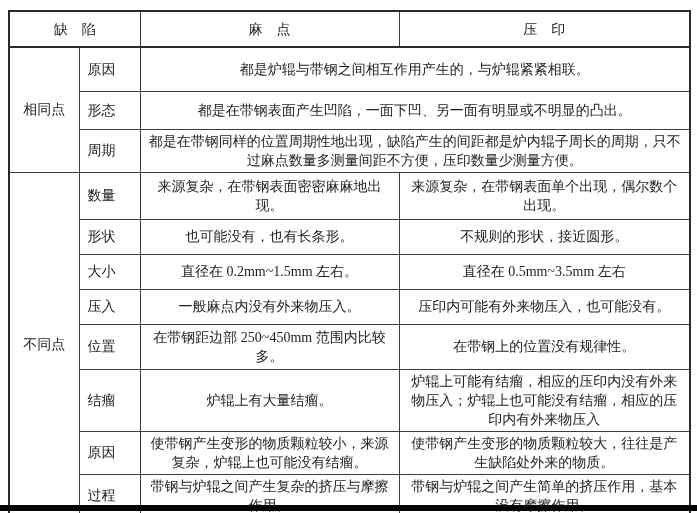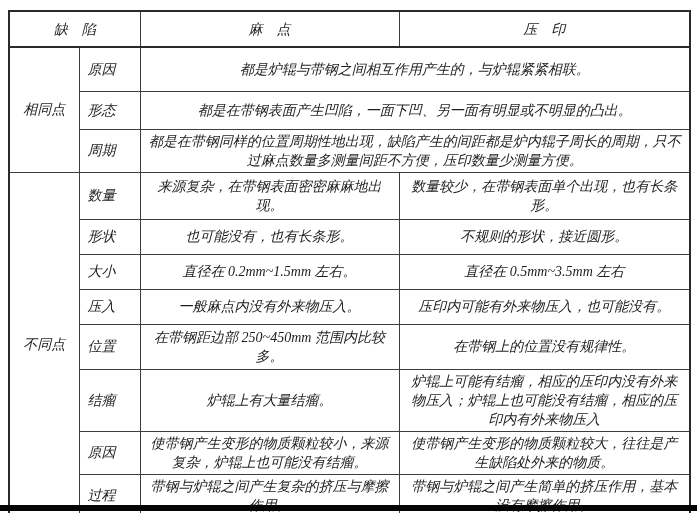--- a/index.html
+++ b/index.html
@@ -19,21 +19,20 @@
     border:2px solid #2a2a2a;
   }
   table.cmp td {
     border:1px solid #3d3d3d;
     font-size:14px;
     vertical-align:middle;
     padding:2px 8px;
     line-height:19px;
     overflow:hidden;
     background:#fff;
-    font-style:italic;
   }
   tr.r-header td { border-bottom:2px solid #2a2a2a; }
   td.th { text-align:center; font-size:15px; }
   td.sec { text-align:center; padding:0 4px; font-size:14.5px;margin-left:35px; }
   td.aspect { padding-left:13px; font-size:14px; }
   td.content { text-align:center; }
 
   
   tr.rh-header  { height:36px; }
   tr.rh-cause   { height:44px; }
@@ -97,21 +96,21 @@
       </tr>
       <tr class="rh-cycle">
         <td class="aspect">周期</td>
         <td class="content" colspan="2">都是在带钢同样的位置周期性地出现，缺陷产生的间距都是炉内辊子周长的周期，只不过麻点数量多测量间距不方便，压印数量少测量方便。</td>
       </tr>
 
       <tr class="rh-qty">
         <td class="sec" rowspan="8">不同点</td>
         <td class="aspect">数量</td>
         <td class="content">来源复杂，在带钢表面密密麻麻地出现。</td>
-        <td class="content">数量较少，在带钢表面单个出现，也有长条形。</td>
+        <td class="content">来源复杂，在带钢表面单个出现，偶尔数个出现。</td>
       </tr>
       <tr class="rh-shape">
         <td class="aspect">形状</td>
         <td class="content">也可能没有，也有长条形。</td>
         <td class="content">不规则的形状，接近圆形。</td>
       </tr>
       <tr class="rh-size">
         <td class="aspect">大小</td>
         <td class="content">直径在 0.2mm~1.5mm 左右。</td>
         <td class="content">直径在 0.5mm~3.5mm 左右</td>

